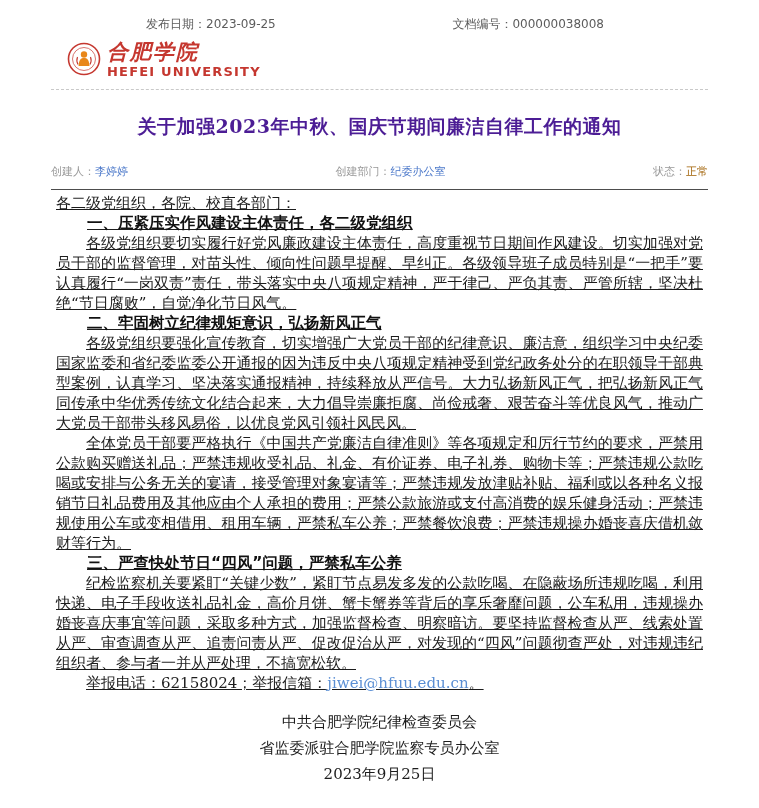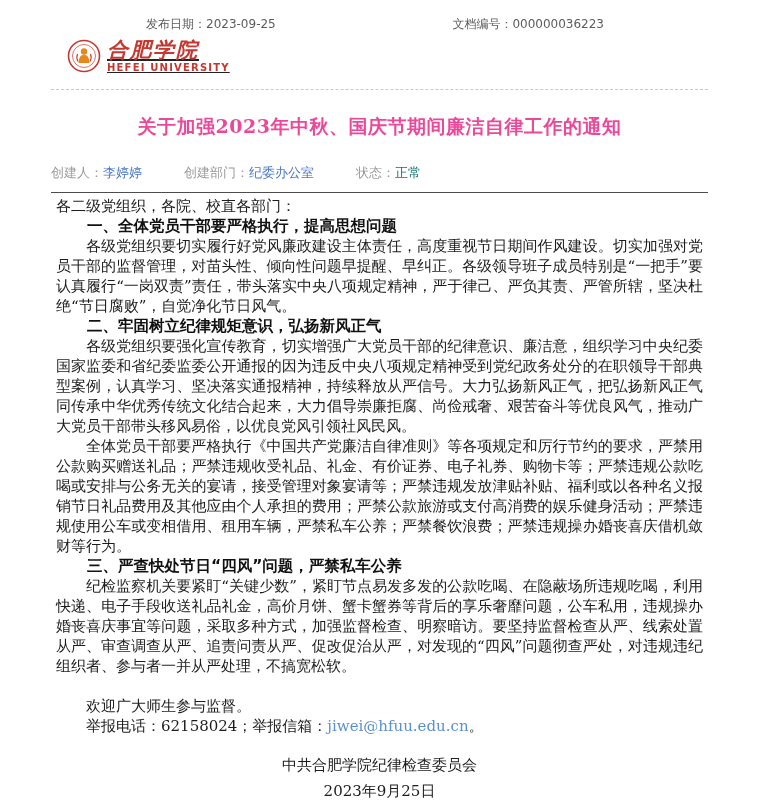--- a/index.html
+++ b/index.html
@@ -20,79 +20,80 @@
     justify-content: space-between;
     padding: 12px 104px 0 95px;
     font-size: 12px;
     color: #5c5c5c;
     font-family: "DejaVu Sans", "Liberation Sans", sans-serif;
   }
   .topbar .pair { white-space: nowrap; }
   
   .logo-row {
     display: flex;
+    align-items: center;
     padding: 6px 12px 0 16px;
     height: 46px;
-    text-decoration: underline;
   }
   .seal { width: 34px; height: 34px; flex: 0 0 auto; }
   .logo-text { margin-left: 6px; line-height: 1; }
   .logo-zh {
     color: #c5372f;
     font-size: 21px;
     font-weight: bold;
     font-style: italic;
     letter-spacing: 2px;
     font-family: "DejaVu Serif", serif;
   }
   .logo-en {
     color: #c5372f;
-    font-size: 10px;
+    font-size: 13px;
     font-weight: bold;
     letter-spacing: 1.2px;
     margin-top: 3px;
     font-family: "DejaVu Sans", "Liberation Sans", sans-serif;
   }
   .dashed-sep {
     border-top: 1px dashed #c9c9c9;
     margin-top: 10px;
   }
   
   .title {
     text-align: center;
     font-size: 19px;
     font-weight: bold;
-    color: #ec4899;
+    color: #4c1d95;
     margin-top: 24px;
     letter-spacing: 0.5px;
     font-family: "DejaVu Serif", "Liberation Serif", serif;
   }
   
   .meta {
     display: flex;
-    justify-content: flex-start;
+    justify-content: space-between;
     gap: 42px;
     margin-top: 24px;
-    font-size: 13px;
+    font-size: 11px;
     font-family: "DejaVu Sans", "Liberation Sans", sans-serif;
   }
   .meta .label { color: #999999; }
   .meta .value-link { color: #4a77c9; text-decoration: none; cursor: pointer; }
-  .meta .value-plain { color: #0f766e; }
+  .meta .value-plain { color: #a16207; }
   .body-rule {
     border-top: 1px solid #4d4d4d;
     margin-top: 10px;
   }
   
   .doc-body {
     padding: 3px 5px 0 5px;
     font-size: 15px;
     line-height: 20px;
     color: #1c1c1c;
     text-align: justify;
+    text-decoration: underline;
   }
   .doc-body p { text-indent: 2em; }
   .doc-body p.no-indent { text-indent: 0; }
   .sec-heading {
     font-size: 15.5px;
     font-weight: bold;
     color: #111111;
     text-indent: 2em;
     line-height: 20px;
     font-family: "DejaVu Sans", "Liberation Sans", sans-serif;
@@ -108,21 +109,21 @@
     color: #1c1c1c;
   }
 </style>
 </head>
 <body>
 
 <div class="page">
 
   <div class="topbar">
     <span class="pair"><span>发布日期：</span><span>2023-09-25</span></span>
-    <span class="pair"><span>文档编号：</span><span>000000036223</span></span>
+    <span class="pair"><span>文档编号：</span><span>000000038008</span></span>
   </div>
 
   <div class="logo-row">
     <svg class="seal" viewBox="0 0 34 34">
       <circle cx="17" cy="17" r="15.5" fill="none" stroke="#c5372f" stroke-width="1.6"></circle>
       <circle cx="17" cy="17" r="11.5" fill="none" stroke="#c5372f" stroke-width="0.7"></circle>
       <circle cx="17" cy="12.5" r="3.2" fill="#e8871a"></circle>
       <path d="M11.5 24 C12 17.5 14 16 17 16 C20 16 22 17.5 22.5 24 Z" fill="#e8871a"></path>
       <path d="M10.5 15 q-1.5 4 0.5 7.5" fill="none" stroke="#c5372f" stroke-width="1.1"></path>
       <path d="M23.5 15 q1.5 4 -0.5 7.5" fill="none" stroke="#c5372f" stroke-width="1.1"></path>
@@ -141,32 +142,32 @@
     <span><span class="label">创建人：</span><a class="value-link">李婷婷</a></span>
     <span><span class="label">创建部门：</span><a class="value-link">纪委办公室</a></span>
     <span><span class="label">状态：</span><span class="value-plain">正常</span></span>
   </div>
 
   <div class="body-rule"></div>
 
   <div class="doc-body">
     <p class="no-indent">各二级党组织，各院、校直各部门：</p>
 
-    <h2 class="sec-heading">一、全体党员干部要严格执行，提高思想问题</h2>
+    <h2 class="sec-heading">一、压紧压实作风建设主体责任，各二级党组织</h2>
     <p>各级党组织要切实履行好党风廉政建设主体责任，高度重视节日期间作风建设。切实加强对党员干部的监督管理，对苗头性、倾向性问题早提醒、早纠正。各级领导班子成员特别是“一把手”要认真履行“一岗双责”责任，带头落实中央八项规定精神，严于律己、严负其责、严管所辖，坚决杜绝“节日腐败”，自觉净化节日风气。</p>
 
     <h2 class="sec-heading">二、牢固树立纪律规矩意识，弘扬新风正气</h2>
     <p>各级党组织要强化宣传教育，切实增强广大党员干部的纪律意识、廉洁意，组织学习中央纪委国家监委和省纪委监委公开通报的因为违反中央八项规定精神受到党纪政务处分的在职领导干部典型案例，认真学习、坚决落实通报精神，持续释放从严信号。大力弘扬新风正气，把弘扬新风正气同传承中华优秀传统文化结合起来，大力倡导崇廉拒腐、尚俭戒奢、艰苦奋斗等优良风气，推动广大党员干部带头移风易俗，以优良党风引领社风民风。</p>
     <p>全体党员干部要严格执行《中国共产党廉洁自律准则》等各项规定和厉行节约的要求，严禁用公款购买赠送礼品；严禁违规收受礼品、礼金、有价证券、电子礼券、购物卡等；严禁违规公款吃喝或安排与公务无关的宴请，接受管理对象宴请等；严禁违规发放津贴补贴、福利或以各种名义报销节日礼品费用及其他应由个人承担的费用；严禁公款旅游或支付高消费的娱乐健身活动；严禁违规使用公车或变相借用、租用车辆，严禁私车公养；严禁餐饮浪费；严禁违规操办婚丧喜庆借机敛财等行为。</p>
 
     <h2 class="sec-heading">三、严查快处节日“四风”问题，严禁私车公养</h2>
     <p>纪检监察机关要紧盯“关键少数”，紧盯节点易发多发的公款吃喝、在隐蔽场所违规吃喝，利用快递、电子手段收送礼品礼金，高价月饼、蟹卡蟹券等背后的享乐奢靡问题，公车私用，违规操办婚丧喜庆事宜等问题，采取多种方式，加强监督检查、明察暗访。要坚持监督检查从严、线索处置从严、审查调查从严、追责问责从严、促改促治从严，对发现的“四风”问题彻查严处，对违规违纪组织者、参与者一并从严处理，不搞宽松软。</p>
 
-    <p class="closing">欢迎广大师生参与监督。</p>
     <p><span>举报电话：62158024；举报信箱：</span><a class="email-link">jiwei@hfuu.edu.cn</a><span>。</span></p>
   </div>
 
   <div class="signature">
     <div>中共合肥学院纪律检查委员会</div>
+    <div>省监委派驻合肥学院监察专员办公室</div>
     <div>2023年9月25日</div>
   </div>
 
 </div>
 
 </body></html>

